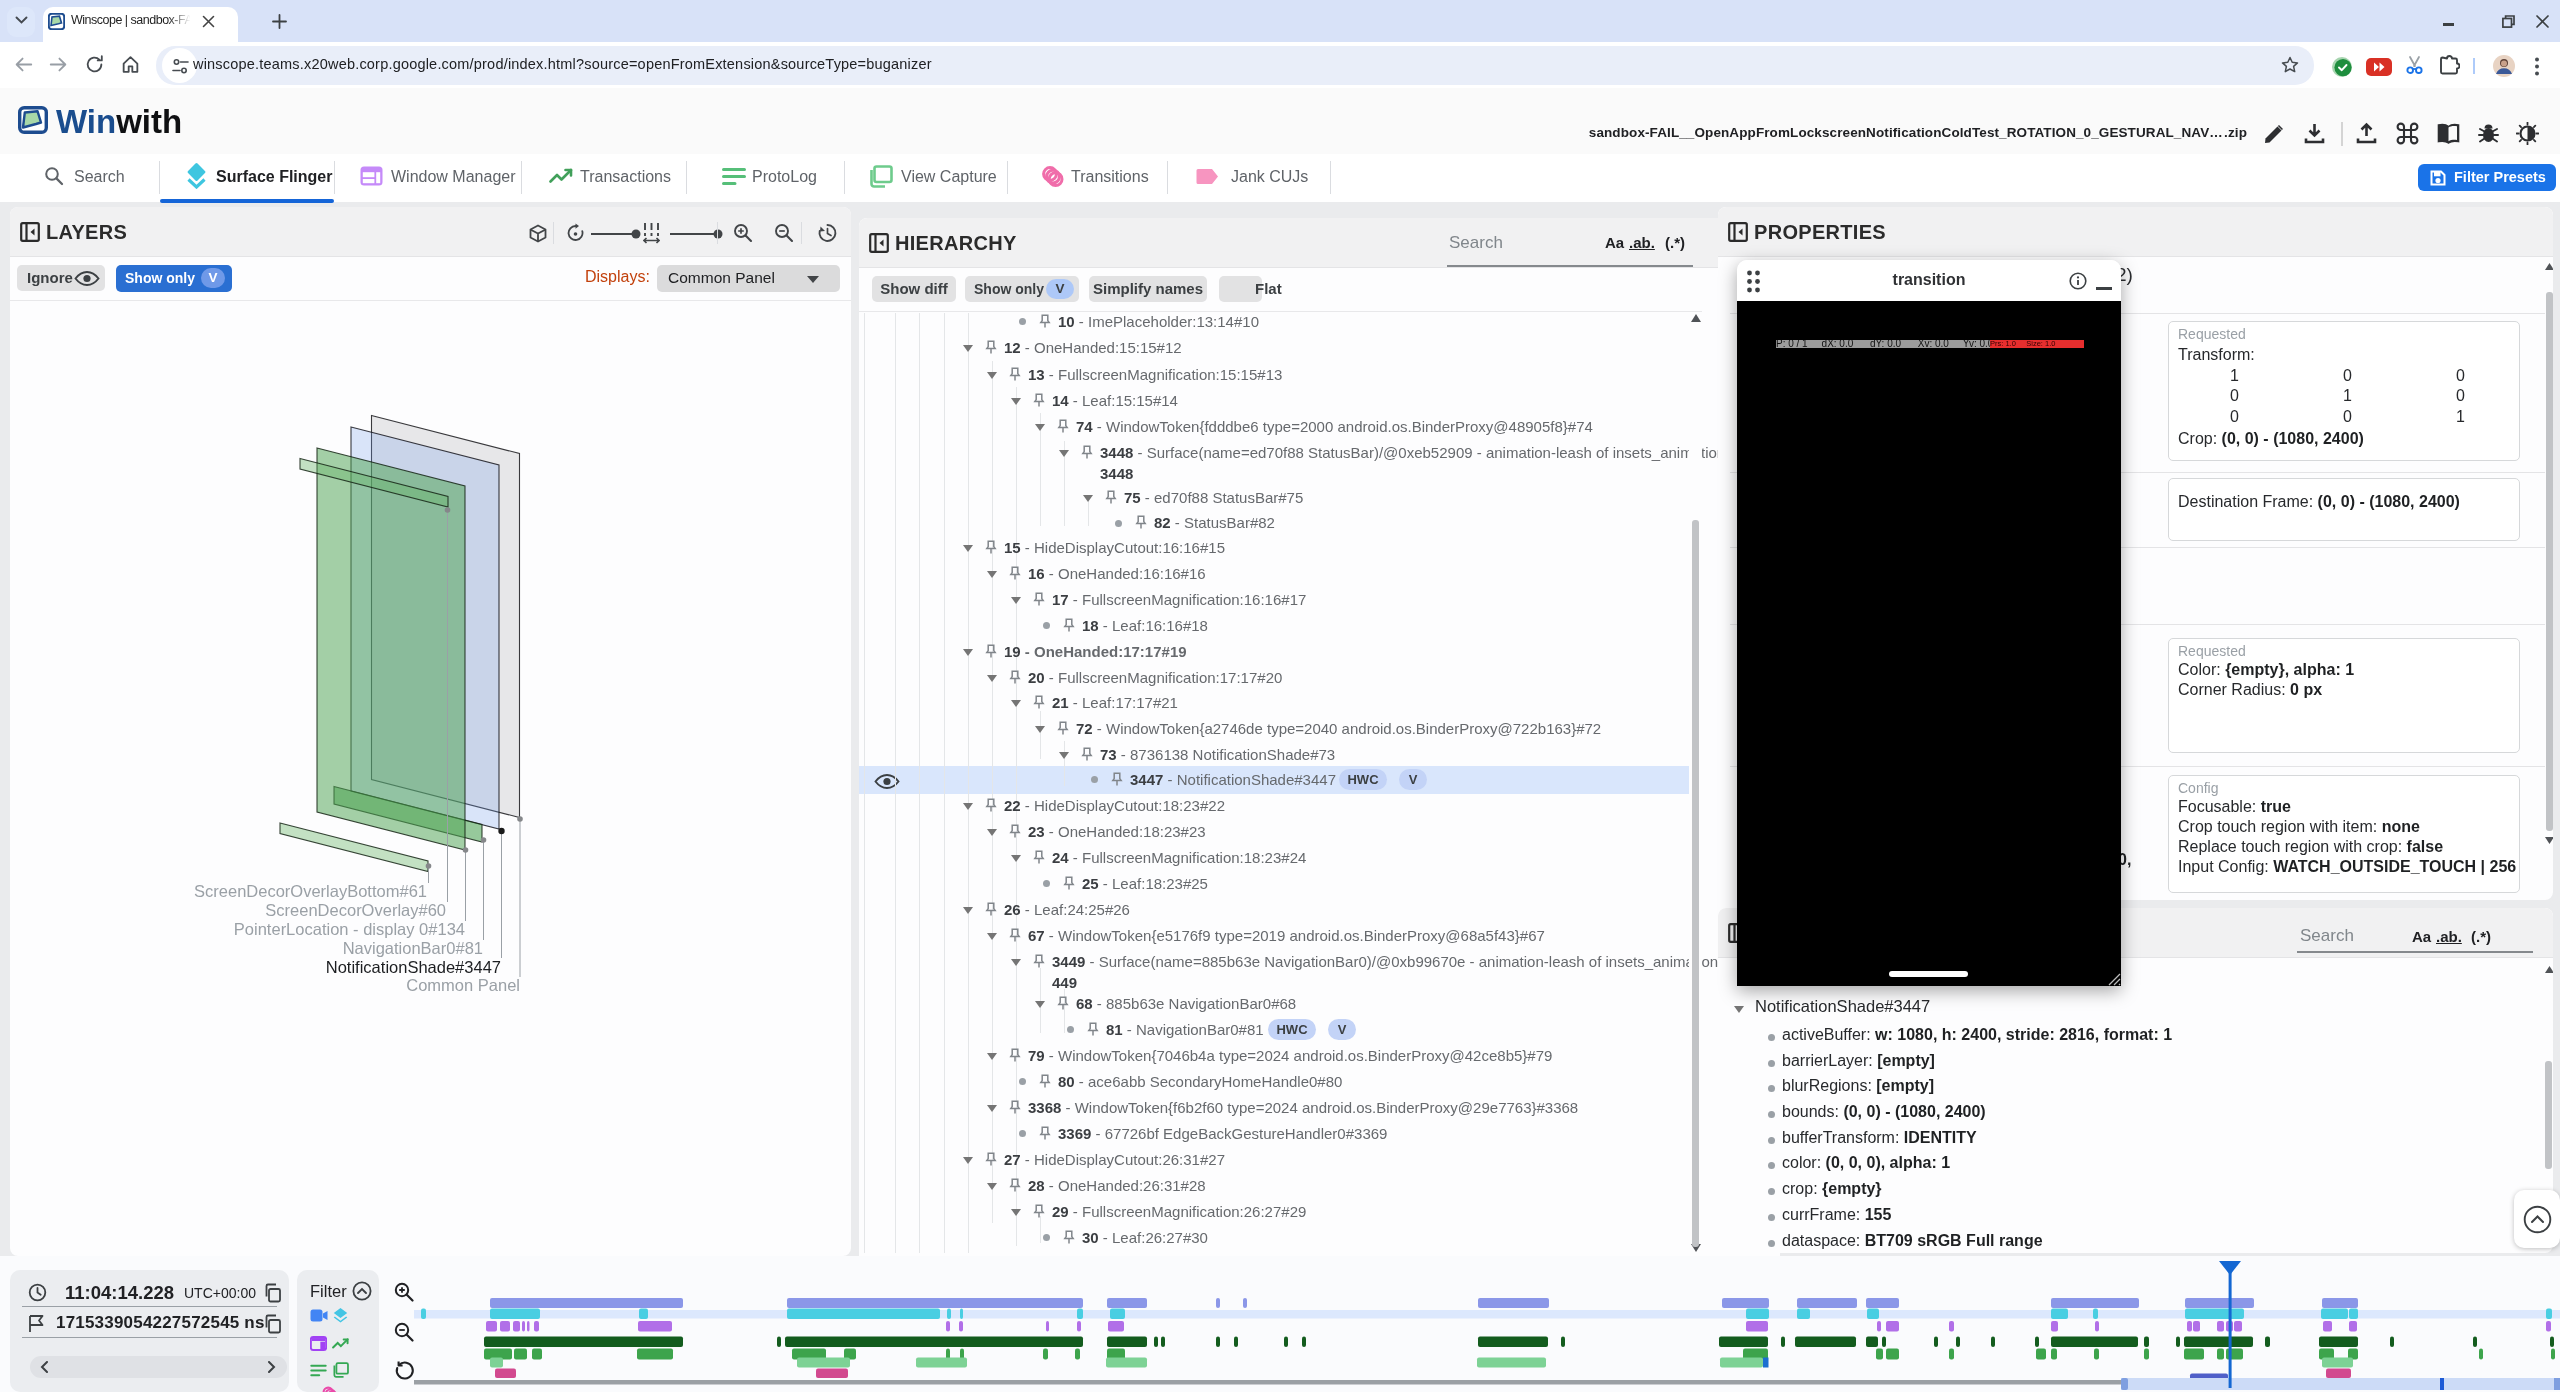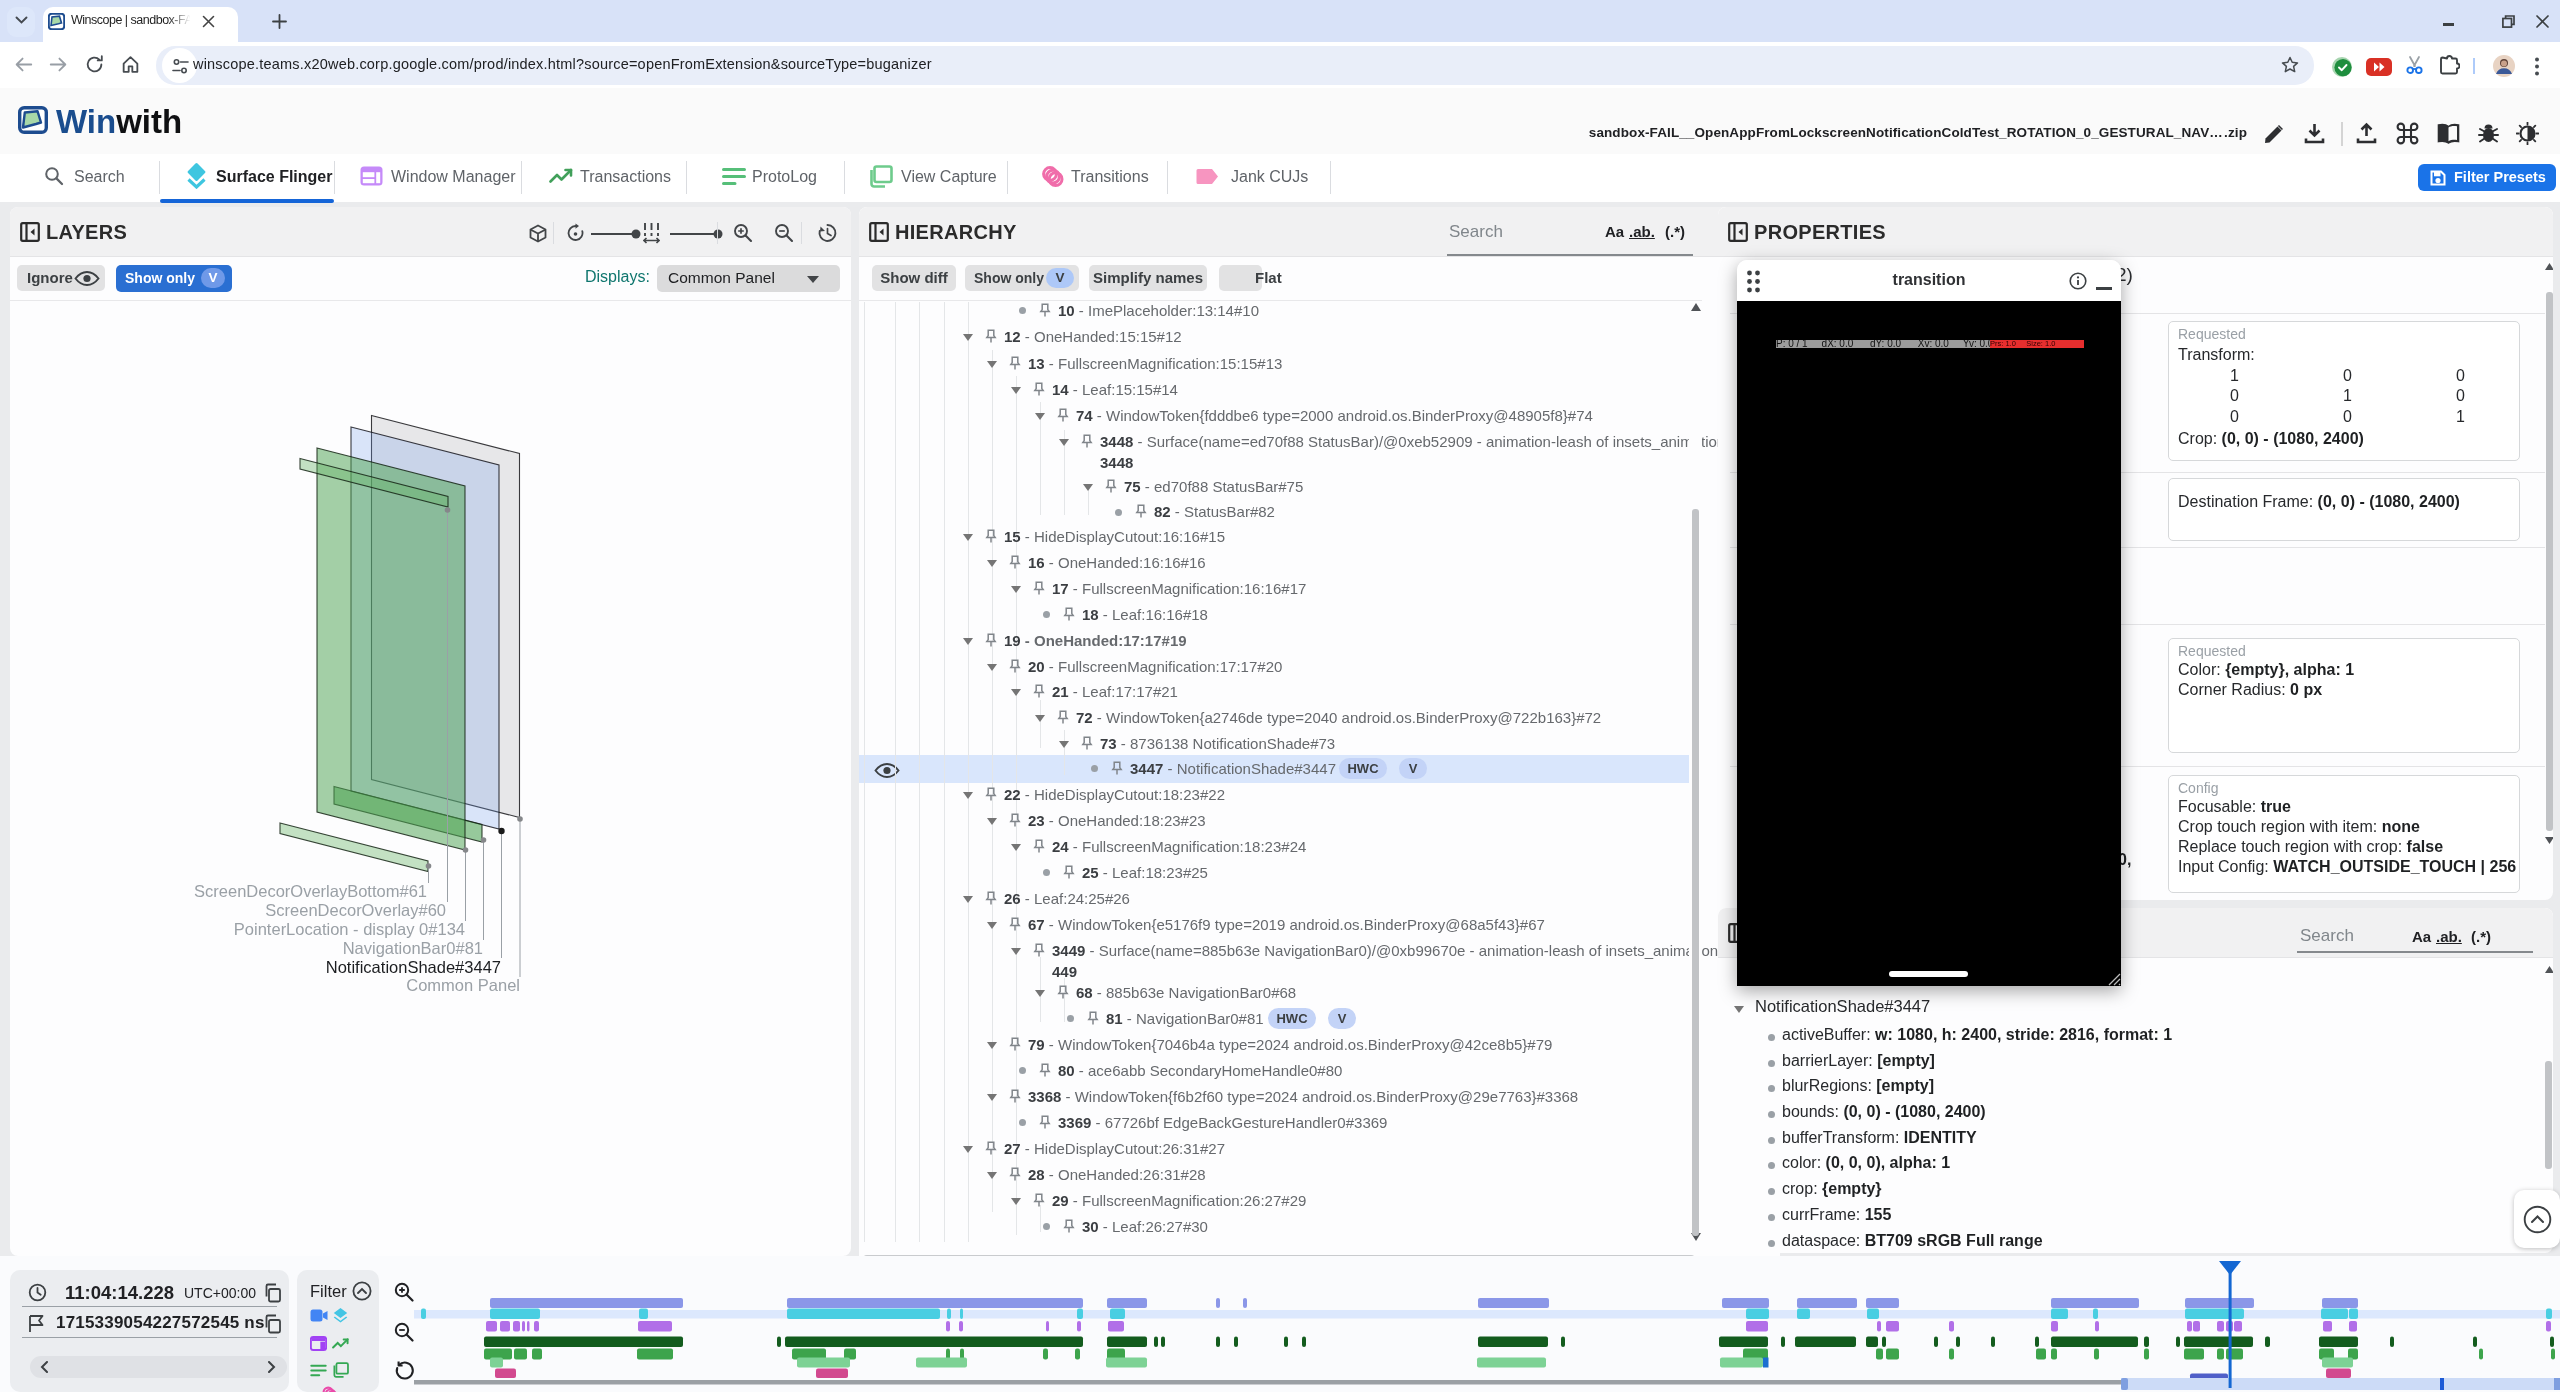--- a/index.html
+++ b/index.html
@@ -293,21 +293,21 @@
 
   <div class="chip" style="left:7px; top:58px; width:88px; line-height:26px; text-align:left;"><span style="margin-left:10px;">Ignore</span></div>
   <svg class="abs" style="left:64px; top:63px;" width="26" height="17" viewBox="0 0 26 17">
       <path d="M13 2 C7 2 3.4 6 1.5 8.5 C3.4 11 7 15 13 15 C19 15 22.6 11 24.5 8.5 C22.6 6 19 2 13 2 z" fill="none" stroke="#3c4043" stroke-width="1.9"></path>
       <circle cx="13" cy="8.5" r="3.6" fill="#3c4043"></circle>
     </svg>
   <div class="abs" style="left:106px; top:58px; width:116px; height:27px; background:#2a6fd2; border-radius:5px;">
     <span style="position:absolute; left:9px; top:5px; color:#fff; font-size:14px; font-weight:bold;">Show only</span>
     <span style="position:absolute; left:85px; top:3px; width:24px; height:20px; background:#6f99e8; border-radius:10px; color:#fff; font-size:13.5px; font-weight:bold; text-align:center; line-height:20px;">V</span>
   </div>
-  <div class="abs" style="left:575px; top:61px; font-size:16px; color:#0f766e;">Displays:</div>
+  <div class="abs" style="left:575px; top:61px; font-size:16px; color:#c2410c;">Displays:</div>
   <div class="abs" style="left:647px; top:58px; width:183px; height:27px; background:#dbdbdc; border-radius:5px;">
     <span style="position:absolute; left:11px; top:4px; font-size:15.5px; color:#202124;">Common Panel</span>
     <svg class="abs" style="left:149px; top:10px;" width="14" height="9" viewBox="0 0 14 9">
         <path d="M1 1 L7 8 L13 1 z" fill="#424548"></path>
       </svg>
   </div>
   <div class="abs" style="left:0px; top:93px; width:841px; height:1px; background:#e8e8ea;"></div>
 
   <svg class="abs" style="left:0px; top:94px;" width="841" height="955" viewBox="0 0 841 955">
     <g transform="translate(-10,-301)">
@@ -344,21 +344,21 @@
         <text x="427" y="897">ScreenDecorOverlayBottom#61</text>
         <text x="446" y="916">ScreenDecorOverlay#60</text>
         <text x="465" y="935">PointerLocation - display 0#134</text>
         <text x="483" y="954">NavigationBar0#81</text>
         <text x="501" y="972.5" fill="#1c1e21">NotificationShade#3447</text>
         <text x="520" y="991">Common Panel</text>
       </g>
     </g>
   </svg>
 </div>
-<div class="panel" id="hier" style="left:859px; top:207px; width:921px; height:1060px; overflow:hidden;">
+<div class="panel" id="hier" style="left:859px; top:218px; width:921px; height:1060px; overflow:hidden;">
   <div class="phead"></div>
   <svg class="abs" style="left:10px; top:15px;" width="20" height="20" viewBox="0 0 20 20">
       <rect x="1.2" y="1.2" width="17.6" height="17.6" rx="1.5" fill="none" stroke="#2b2b2b" stroke-width="2.2"></rect>
       <path d="M6.5 1.5 V18.5" stroke="#2b2b2b" stroke-width="2.2"></path>
       <path d="M14.5 6.5 L10.5 10 L14.5 13.5 z" fill="#2b2b2b"></path>
     </svg>
   <div class="ptitle" style="left:36px;">HIERARCHY</div>
   <div class="abs" style="left:590px; top:15px; font-size:17px; color:#80868b;">Search</div>
   <div class="abs" style="left:588px; top:47px; width:246px; height:1.5px; background:#85898d;"></div>
   <div class="abs" style="left:746px; top:16px; font-size:15px; font-weight:bold; color:#202124;">Aa</div>

